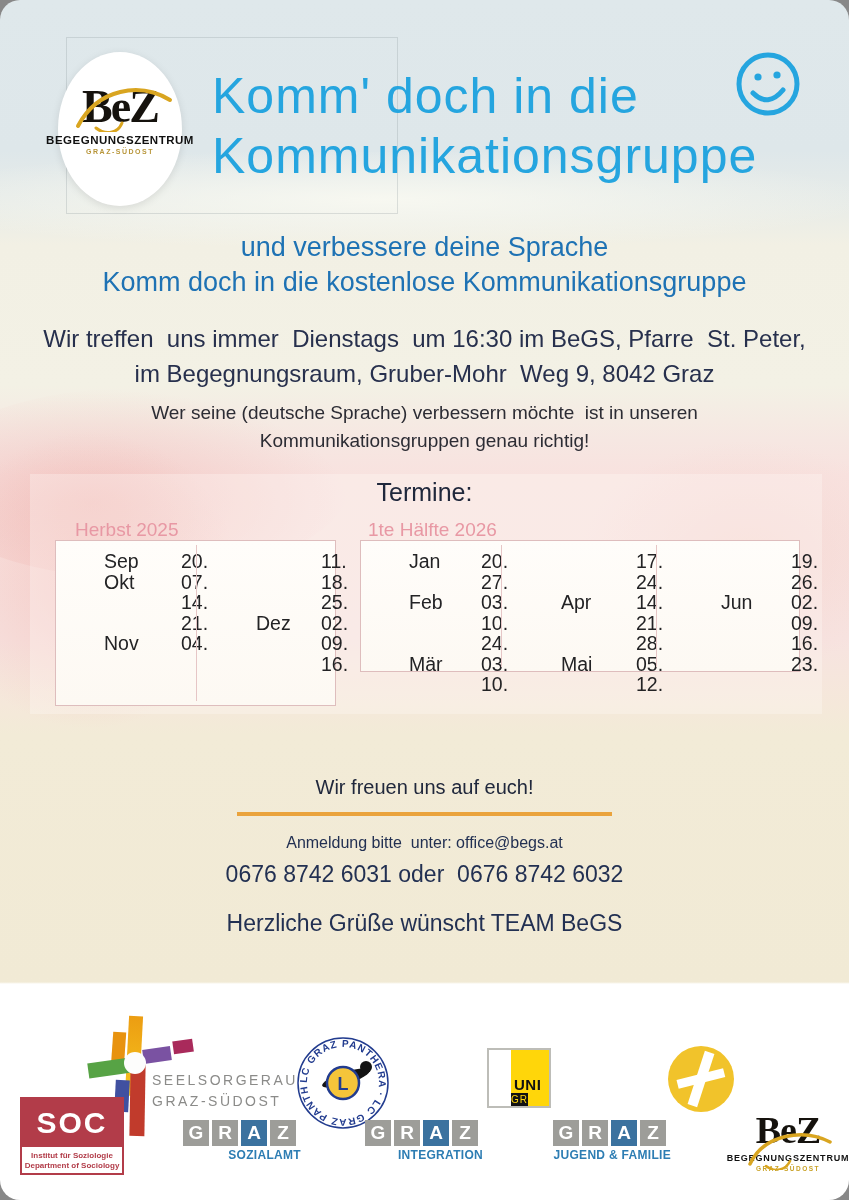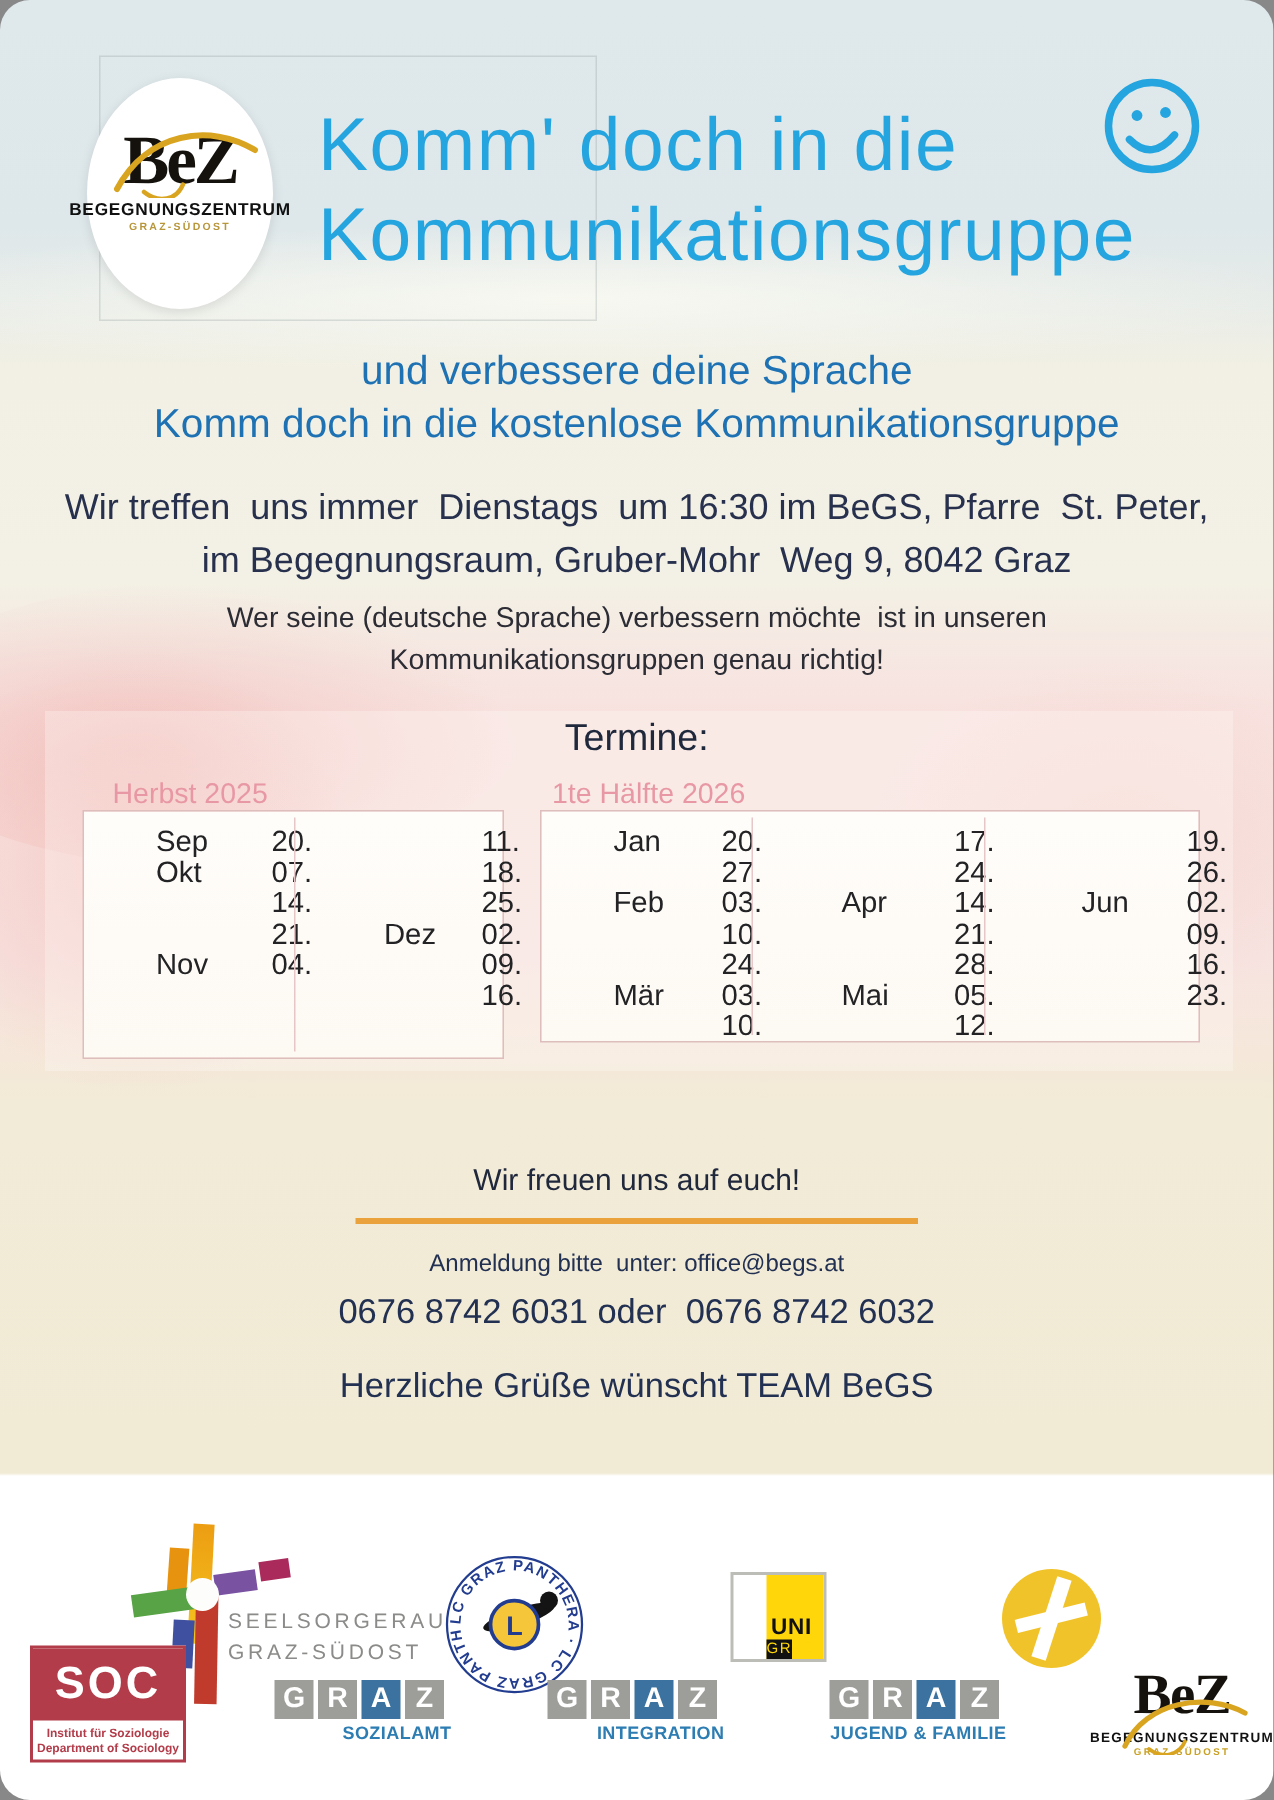--- a/index.html
+++ b/index.html
@@ -38,21 +38,21 @@
   
   .subtitle { top:230px; font-size:27px; line-height:35px; color:#1e72b4; }
   .meeting  { top:321px; font-size:24px; line-height:35px; color:#27304d; }
   .note     { top:399px; font-size:19px; line-height:28px; color:#2c2c34; }
   .termine-heading { top:478px; font-size:25px; color:#20283c; }
   .season-label { font-size:19px; color:#e898a4; }
 
   
   .dtable { position:absolute; display:grid; background:linear-gradient(#fffdfa,#fdf9f3); border:1px solid #debdbd; padding-top:10px; grid-auto-rows:20.5px; align-content:start;padding-left:30px; }
   #table-herbst  { left:55px;  top:540px; width:281px; height:166px; grid-template-columns:95px 45px 85px 56px; }
-  #table-haelfte { left:360px; top:540px; width:440px; height:155px; grid-template-columns:90px 50px 105px 50px 105px 40px; }
+  #table-haelfte { left:360px; top:540px; width:440px; height:132px; grid-template-columns:90px 50px 105px 50px 105px 40px; }
   .dtable .cell { font-size:19.5px; line-height:20.5px; color:#232325; }
   .dtable .c0 { padding-left:18px; }
   #table-herbst  .c2 { padding-left:30px; } #table-herbst  .c3 { padding-left:10px; }
   #table-haelfte .c2 { padding-left:30px; } #table-haelfte .c4 { padding-left:35px; }
   .vline { position:absolute; top:4px; bottom:4px; width:1px; background:#e6c6c6; }
 
   
   .closing { top:776px; font-size:20px; color:#20283c; }
   .gold-underline { left:237px; top:812px; width:375px; height:3.5px; background:#eaa33c; }
   .contact1 { top:834px; font-size:16px; color:#223052; }

